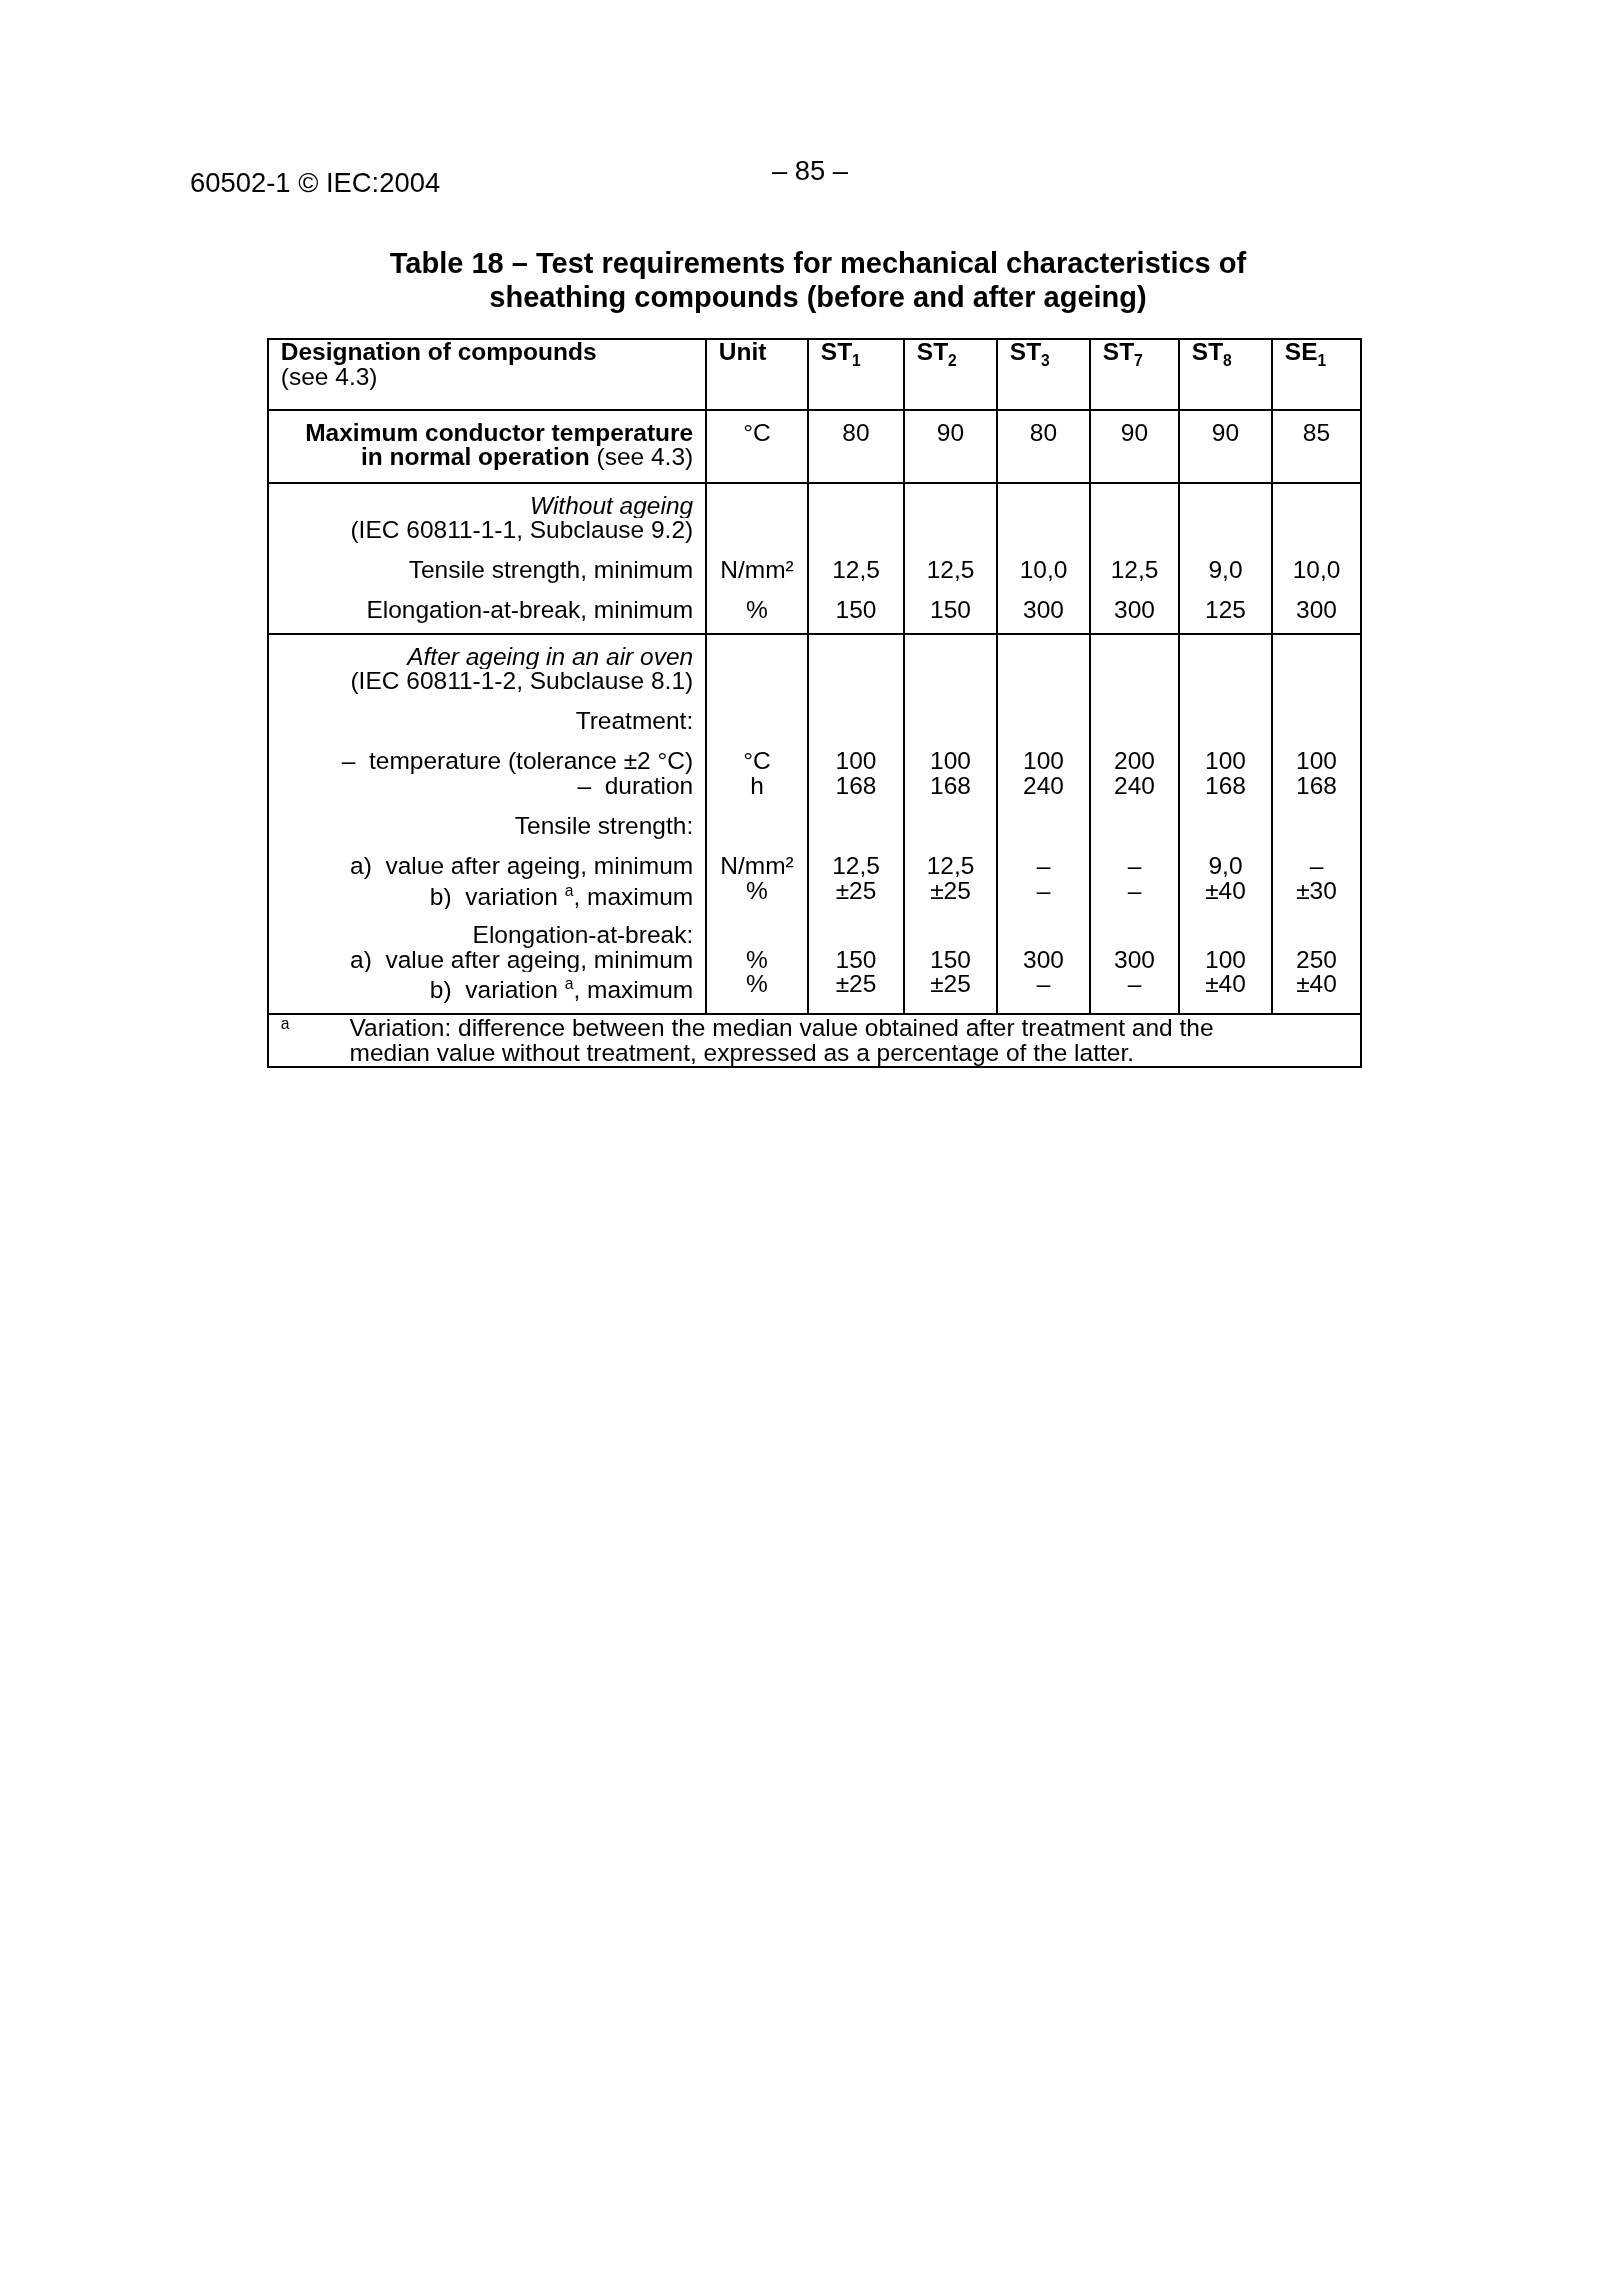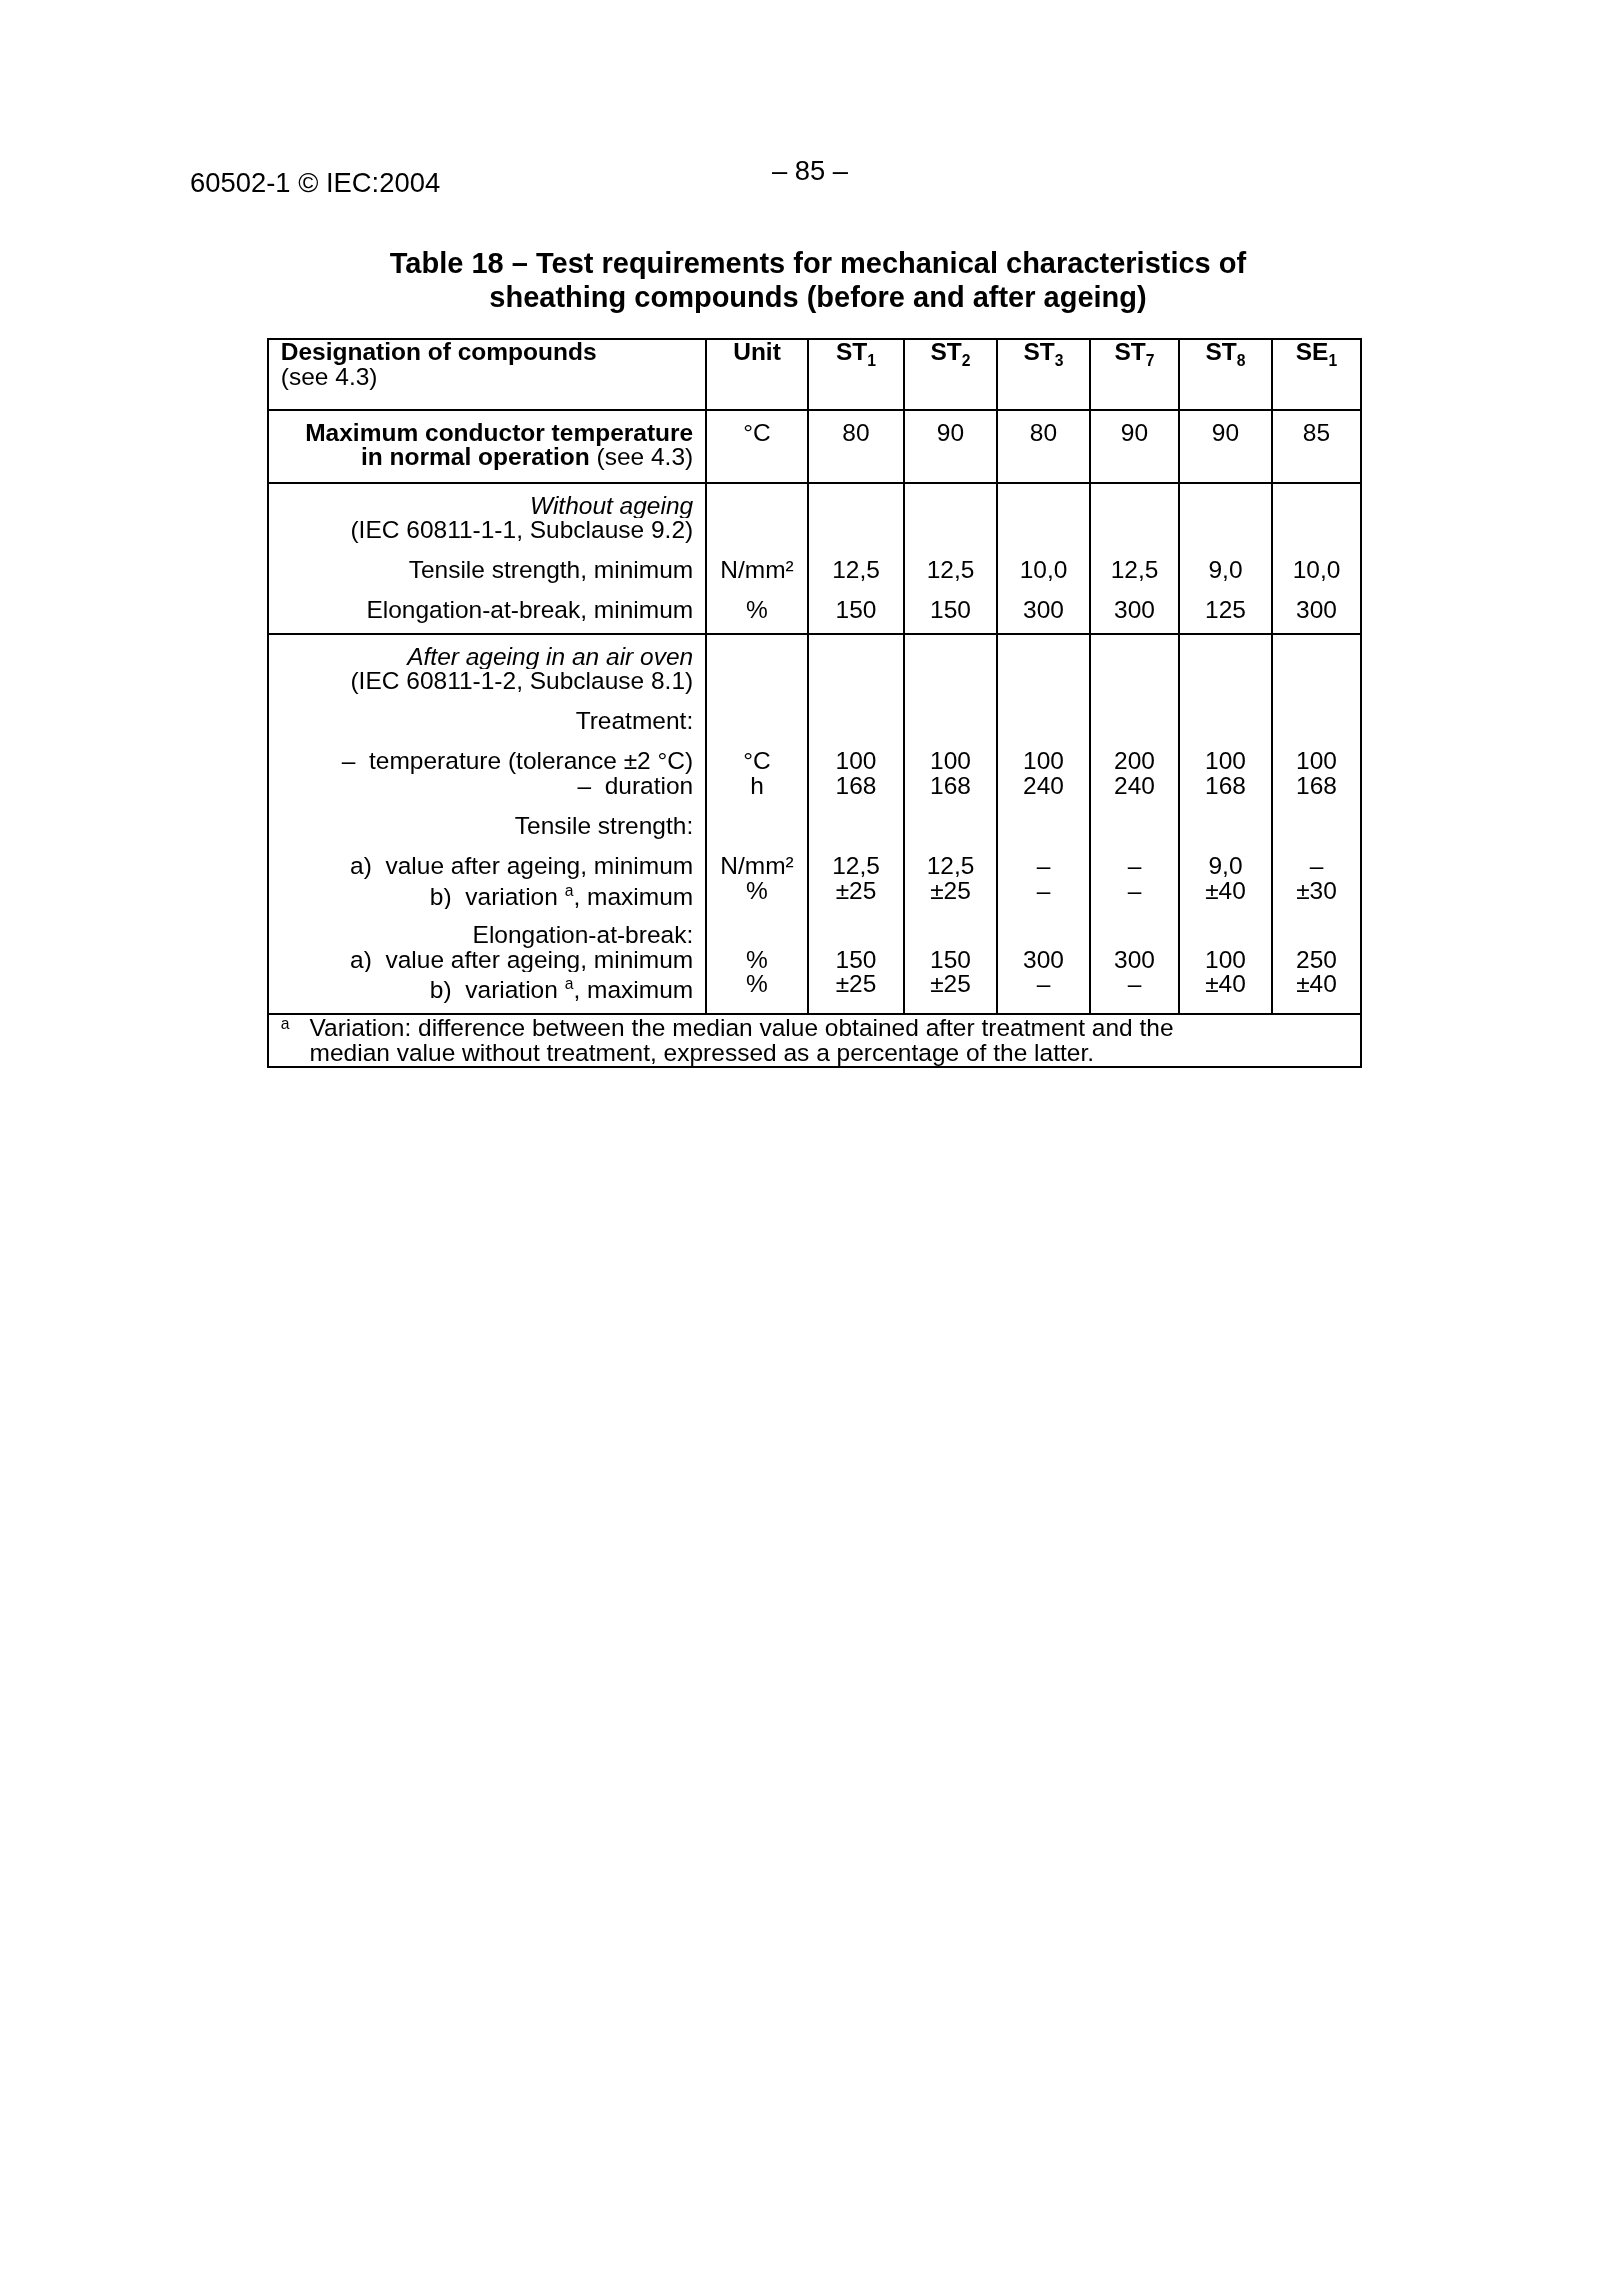--- a/index.html
+++ b/index.html
@@ -31,32 +31,32 @@
     border-top: 0; border-bottom: 0;
     padding: 0 11.8px; vertical-align: top;
     overflow: hidden;
   }
   tr.sep > td, tr.sep > th { border-top: 2px solid #000; }
   tr.pt > td, tr.pt > th { padding-top: 9.8px; }
   tr.sp > td { height: 15.7px; padding: 0; }
   tr.sp2 > td { height: 13.7px; padding: 0; }
   tr.spe > td { height: 9.8px; padding: 0; }
   th { font-weight: bold; }
-  .hdr th { vertical-align: middle; height: 69px; text-align: center; }
+  .hdr th { vertical-align: middle; height: 69px; text-align: left; }
   .hdr th.lbl { text-align: left; }
   .lbl { text-align: right; }
   .val { text-align: center; padding-left: 3.9px; padding-right: 3.9px; }
   .r2 td, .r2 th { height: 61px; }
   .ital { font-style: italic; }
   sub { font-size: 15.7px; }
   sup { font-size: 15.7px; }
   .fn-cell { padding: 8.8px 13.7px 9.8px 13.7px; line-height: 25.5px; }
   .fn-inner { display: flex; }
   .fn-sup { font-size: 15.7px; vertical-align: top; position: relative; top: -3.9px; }
-  .fn-text { margin-left: 20px; max-width: 907px; }
+  .fn-text { margin-left: 60px; max-width: 907px; }
 </style>
 </head>
 <body>
 
 <div class="page-header">
   <span class="doc-ref">60502-1 © IEC:2004</span>
   <span class="page-no">– 85 –</span>
 </div>
 
 <div class="table-title">

